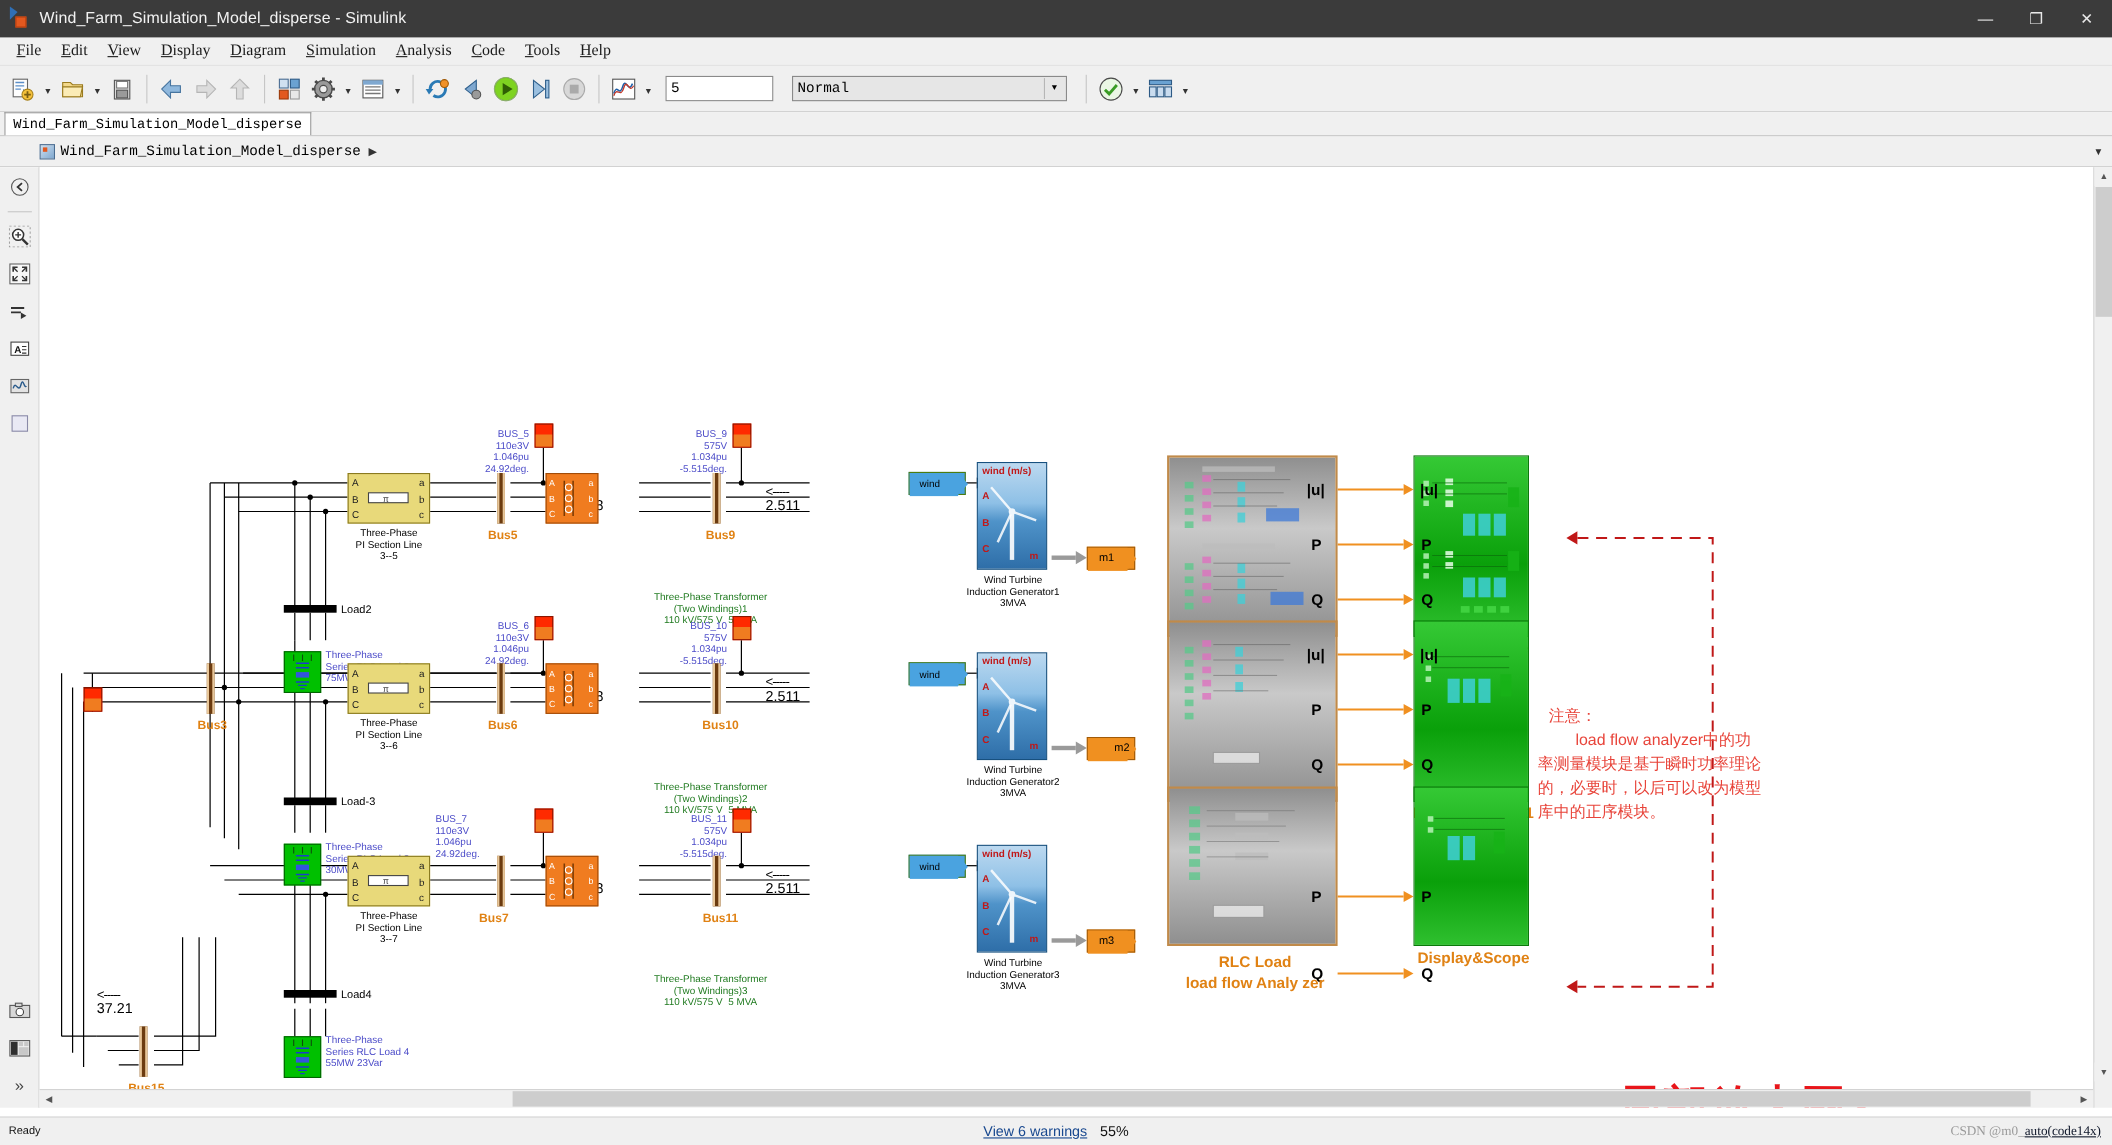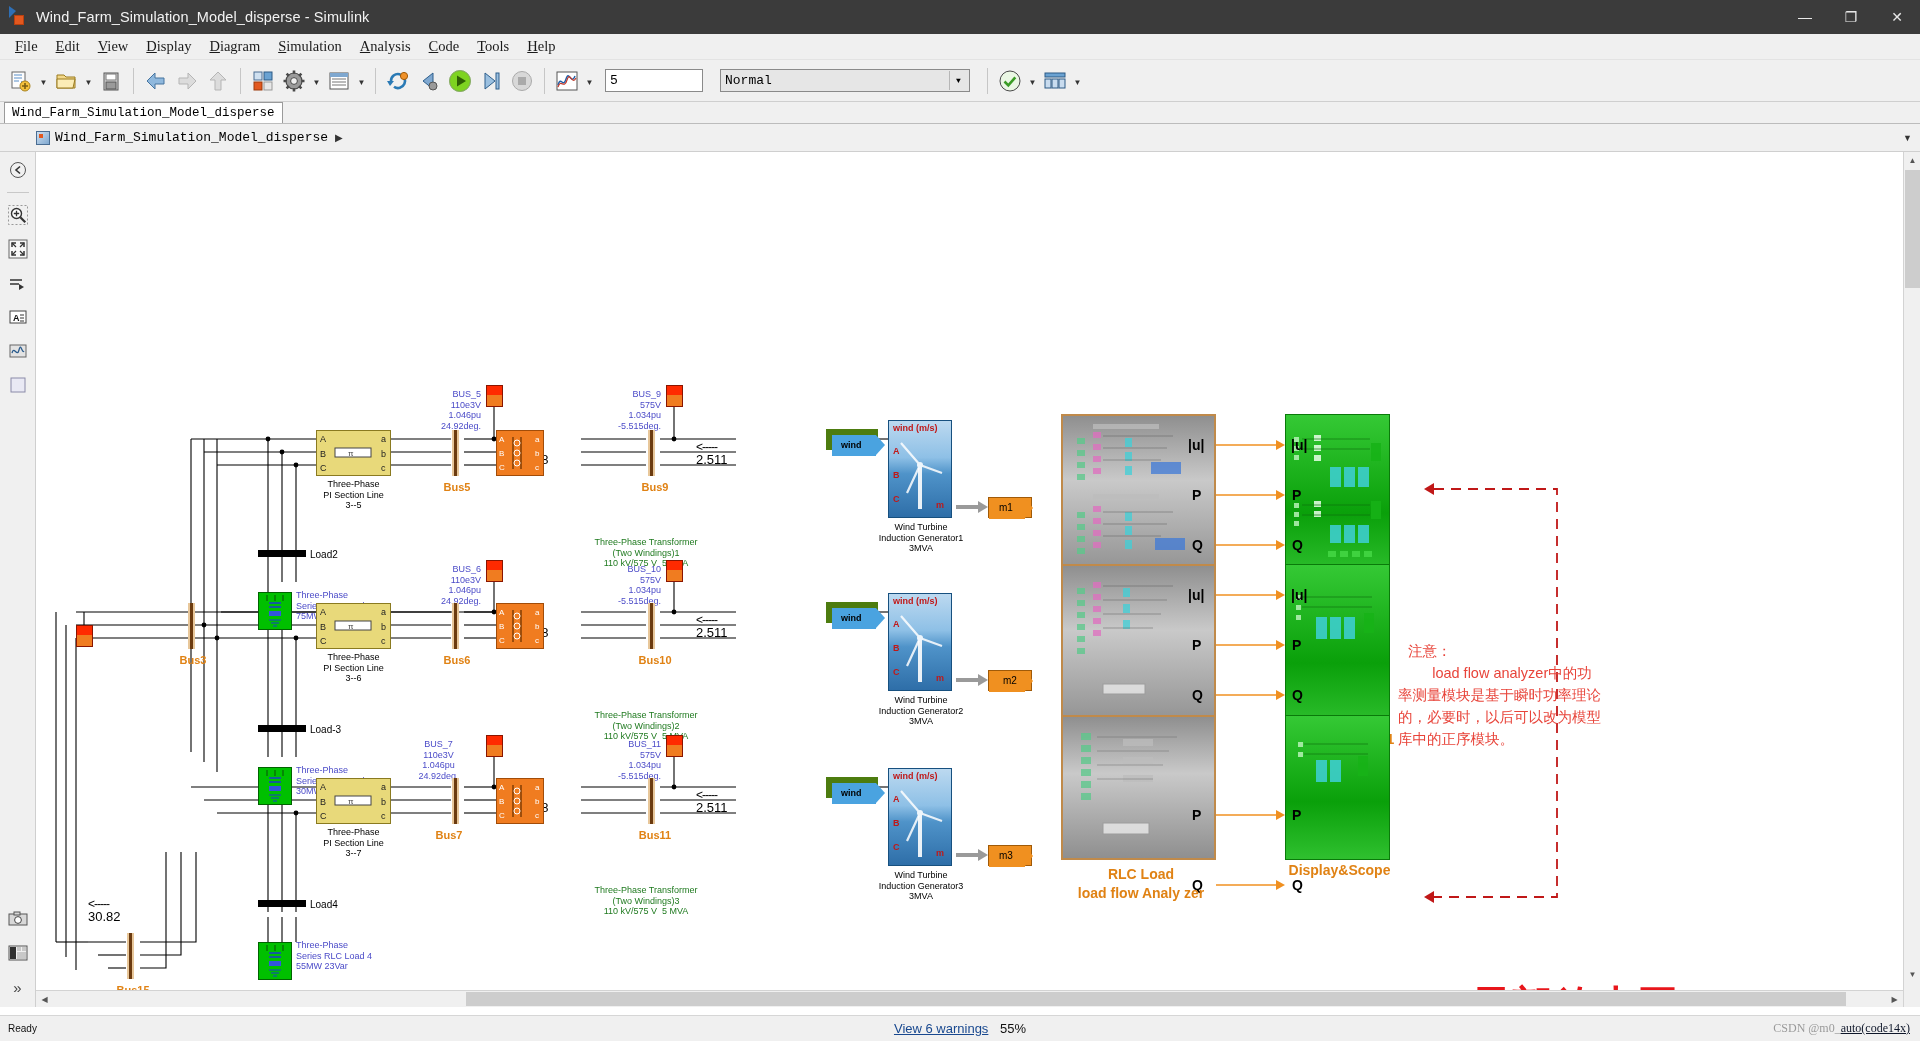--- a/index.html
+++ b/index.html
@@ -200,21 +200,21 @@
   .scope-flag:after {
     content:''; position:absolute; left:0; bottom:0; width:15px; height:11px; background:#f07c20;
   }
   .wt-block {
     position:absolute;
     background:
       linear-gradient(#bcd9f0 0%, #8ec0e6 38%, #4f93c9 55%, #2e6ea8 100%);
     border:1px solid #17507f;
   }
   .sig-in {
-    position:absolute; background:#4aa3e0; border:6px solid #4d7c0f;font-weight:bold;
+    position:absolute; background:#4aa3e0; border:1px solid #4d7c0f;
   }
   .sig-out {
     position:absolute; background:#f09020; border:1px solid #a05a08;
   }
   .lfa-block {
     position:absolute; background: linear-gradient(#8f8f8f, #c9c9c9 40%, #8f8f8f);
     border:2px solid #c08a4a;
   }
   .disp-block {
     position:absolute; background: linear-gradient(#35c935, #0aa00a 60%, #2fc02f);
@@ -811,39 +811,39 @@
       <div class="port-lbl" style="left:857px;top:467px;color:#c01818;font-size:9px;">A</div>
       <div class="port-lbl" style="left:857px;top:491px;color:#c01818;font-size:9px;">B</div>
       <div class="port-lbl" style="left:857px;top:515px;color:#c01818;font-size:9px;">C</div>
       <div class="port-lbl" style="left:900px;top:521px;color:#c01818;font-size:9px;">m</div>
       <div class="lbl lbl-black" style="left:820px;top:543px;width:130px;text-align:center;">Wind Turbine
 Induction Generator2
 3MVA</div>
       <div class="sig-out" style="left:952px;top:518px;width:44px;height:21px;">
         <div style="position:absolute;left:0;top:0;width:36px;height:21px;background:#f09020;"></div>
         <div style="position:absolute;left:36px;top:0;width:0;height:0;border-left:8px solid #f09020;border-top:10.5px solid transparent;border-bottom:10.5px solid transparent;"></div>
-        <span class="lbl lbl-black" style="left:14px;top:5px;font-size:10px;">m2</span>
+        <span class="lbl lbl-black" style="left:24px;top:5px;font-size:10px;">m2</span>
       </div>
       <div class="load-bar" style="left:222px;top:573px;width:48px;"></div>
       <div class="lbl lbl-black" style="left:274px;top:573px;font-size:10px;">Load-3</div>
       <div class="rlc-block" style="left:222px;top:615px;width:34px;height:38px;">
         <svg width="32" height="36" viewBox="0 0 32 36">
           <path d="M8 2v6M16 2v6M24 2v6" stroke="#0b4f0b" stroke-width="1"></path>
           <path d="M10 10h12M10 14h12" stroke="#1a3ccd" stroke-width="1.4"></path>
           <rect x="10" y="18" width="12" height="5" fill="#3355dd"></rect>
           <path d="M10 27h12M12 30h8M14 33h4" stroke="#1a3ccd" stroke-width="1.2"></path>
         </svg>
       </div>
       <div class="lbl lbl-blue" style="left:260px;top:613px;">Three-Phase
 Series RLC Load 3
 30MW 15Var</div>
 
       <div class="scope-flag" style="left:450px;top:583px;"></div>
       <div class="scope-flag" style="left:630px;top:583px;"></div>
-      <div class="lbl lbl-blue" style="left:360px;top:587px;text-align:center;width:85px;">BUS_7
+      <div class="lbl lbl-blue" style="left:360px;top:587px;text-align:left;width:85px;">BUS_7
 110e3V
 1.046pu
 24.92deg.</div>
       <div class="lbl lbl-blue" style="left:540px;top:587px;text-align:right;width:85px;">BUS_11
 575V
 1.034pu
 -5.515deg.</div>
       <div class="arrowdash" style="left:480px;top:636px;">&lt;-----</div>
       <div class="meas" style="left:480px;top:648px;">2.498</div>
       <div class="arrowdash" style="left:660px;top:636px;">&lt;-----</div>
@@ -920,21 +920,21 @@
         </svg>
       </div>
       <div class="lbl lbl-blue" style="left:260px;top:788px;">Three-Phase
 Series RLC Load 4
 55MW 23Var</div>
 
       <div class="busbar" style="left:152px;top:451px;height:46px;"></div>
       <div class="lbl lbl-orange" style="left:135px;top:503px;width:44px;text-align:center;font-size:11px;">Bus3</div>
       <div class="scope-flag" style="left:40px;top:473px;"></div>
       <div class="arrowdash" style="left:52px;top:745px;">&lt;-----</div>
-      <div class="meas" style="left:52px;top:757px;">30.82</div>
+      <div class="meas" style="left:52px;top:757px;">37.21</div>
       <div class="busbar" style="left:91px;top:781px;height:46px;"></div>
       <div class="lbl lbl-orange" style="left:72px;top:833px;width:50px;text-align:center;font-size:11px;">Bus15</div>
 
       <div class="lfa-block" style="left:1025px;top:262px;width:155px;height:165px;">
         <svg width="151" height="161" viewBox="0 0 151 161" opacity=".75">
           <g fill="#59c98a">
               <rect x="14" y="22" width="8" height="6"></rect>
               <rect x="14" y="34" width="8" height="6"></rect>
               <rect x="14" y="46" width="8" height="6"></rect>
               <rect x="14" y="58" width="8" height="6"></rect>

